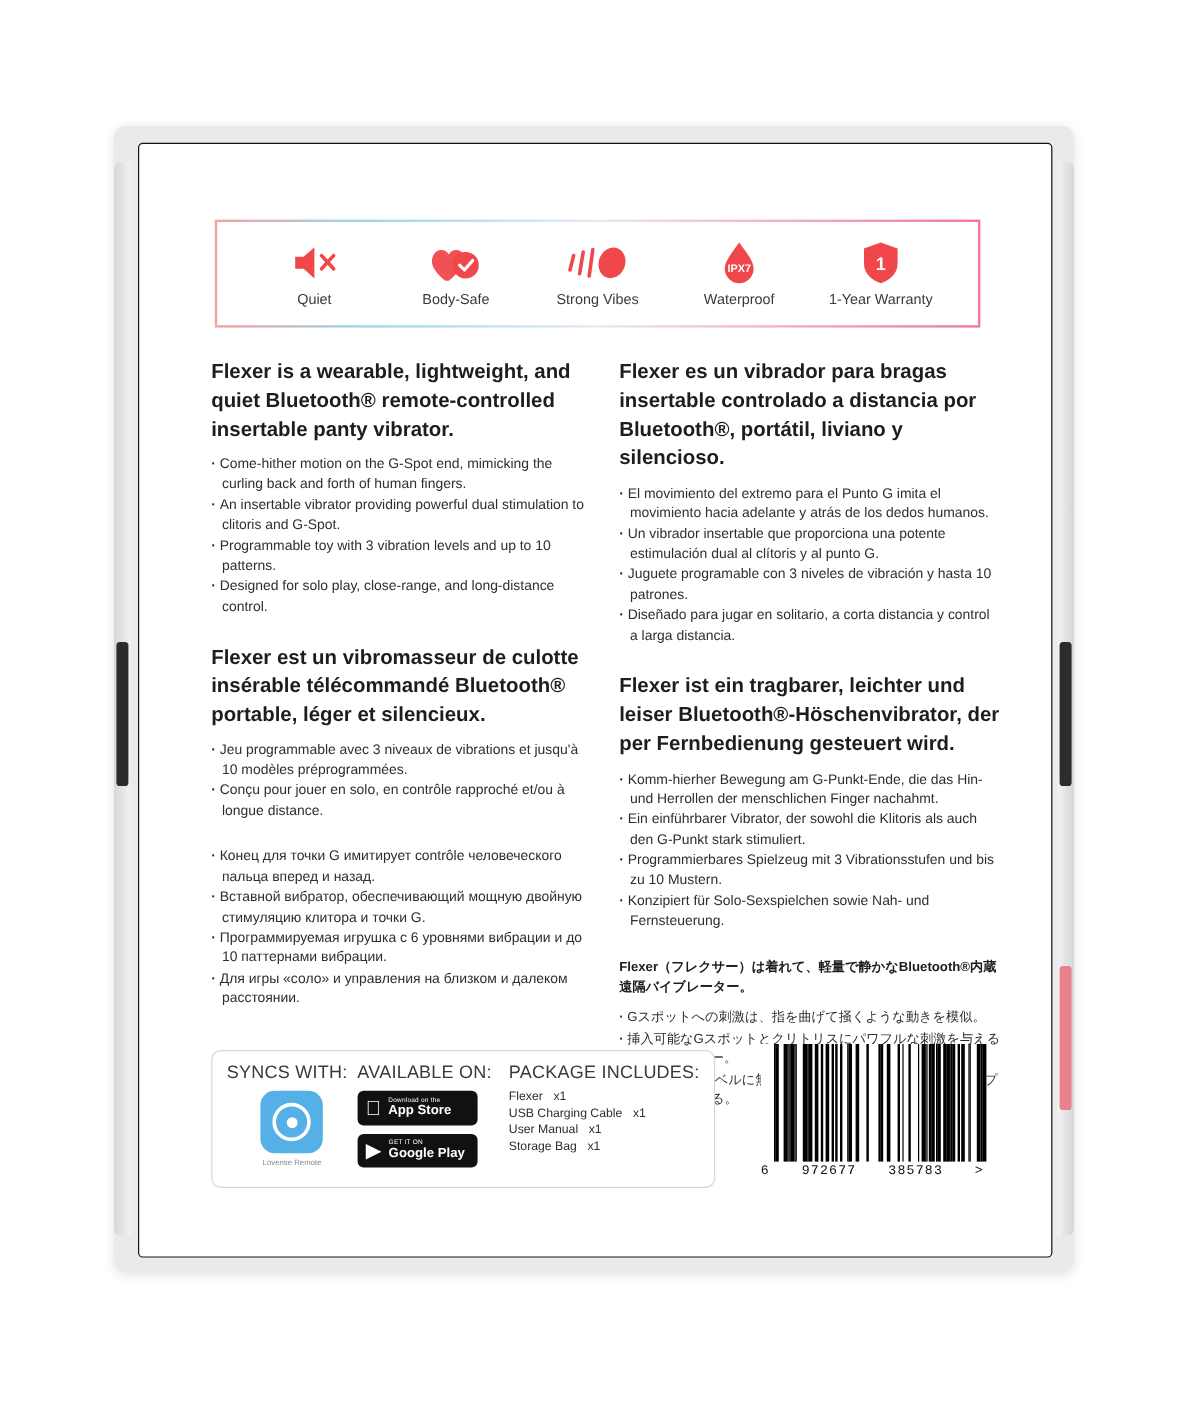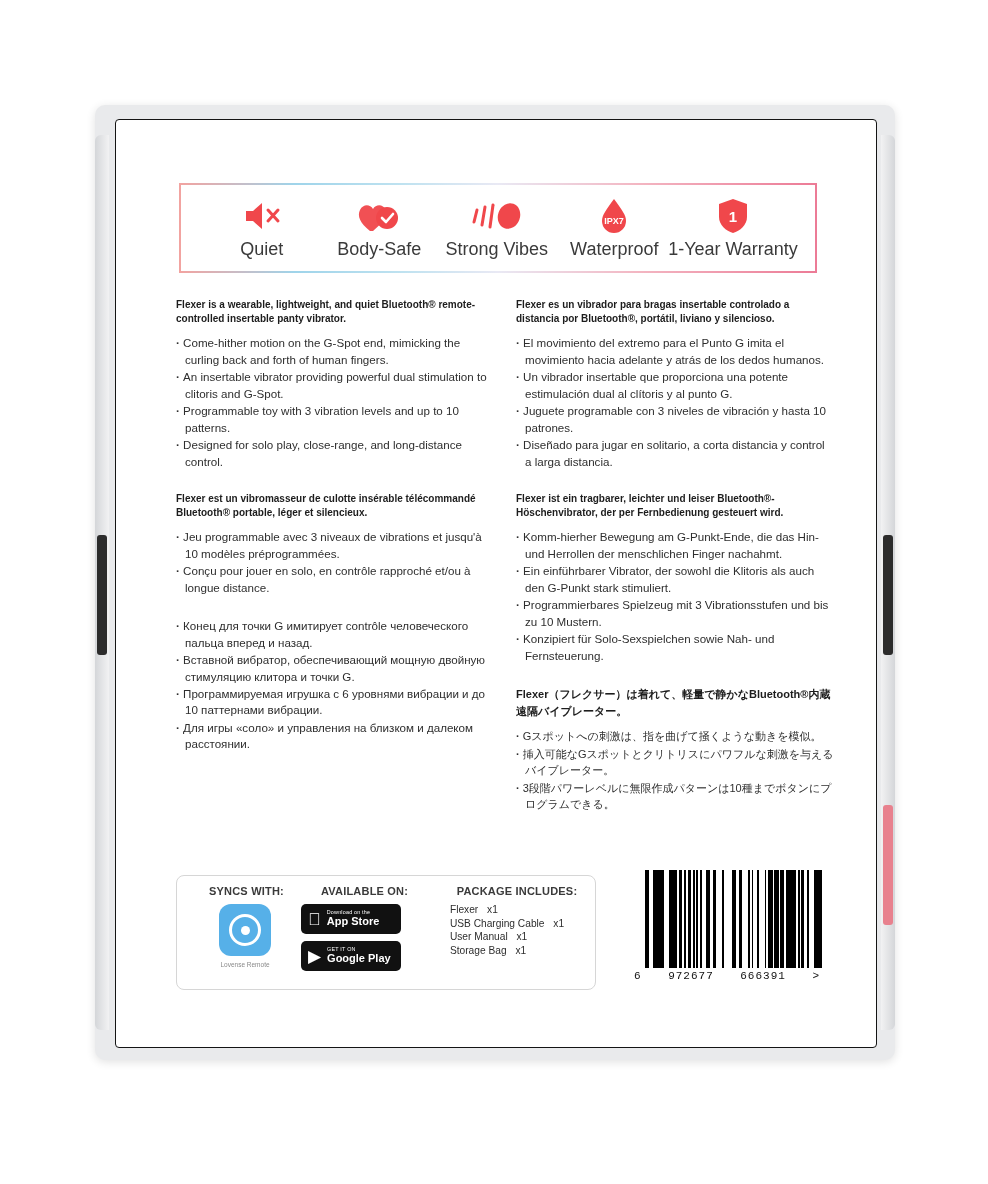--- a/index.html
+++ b/index.html
@@ -98,38 +98,38 @@
     width: 120px;
   }
   .feature-icon {
     height: 38px;
     display: flex;
     align-items: center;
     justify-content: center;
     margin-bottom: 4px;
   }
   .feature-label {
-    font-size: 18px;
+    font-size: 12px;
     color: #3a3a3a;
     white-space: nowrap;
   }
 
   
   .text-grid {
     position: absolute;
     left: 60px;
     top: 178px;
     width: 650px;
   }
   .col-left { position: absolute; left: 0; top: 0; width: 312px; }
   .col-right { position: absolute; left: 340px; top: 0; width: 318px; }
 
   .blk { margin-bottom: 22px; }
   .blk-head {
-    font-size: 10px;
+    font-size: 17px;
     font-weight: bold;
     line-height: 1.42;
     color: #1d1d1d;
     margin-bottom: 9px;
   }
   .blk ul {
     margin: 0;
     padding: 0;
     list-style: none;
   }
@@ -156,27 +156,26 @@
     height: 115px;
     border: 1px solid #d6d6d6;
     border-radius: 8px;
     background: #fff;
     display: flex;
     padding: 9px 12px;
     box-sizing: border-box;
   }
   .bb-col { display: flex; flex-direction: column; }
   .bb-title {
-    font-size: 11px;
-    font-weight: bold;
+    font-size: 15px;
+    font-weight: normal;
     color: #3a3a3a;
     letter-spacing: 0.2px;
     margin-bottom: 7px;
     white-space: nowrap;
-    margin-left: 20px;
   }
   .sync-col { width: 112px; align-items: center; }
   .sync-col .bb-title { align-self: flex-start; }
   .app-tile {
     width: 52px;
     height: 52px;
     background: #56b0e8;
     border-radius: 12px;
     display: flex;
     align-items: center;
@@ -206,21 +205,21 @@
     align-items: center;
     padding: 0 7px;
     box-sizing: border-box;
     margin-bottom: 7px;
     color: #ffffff;
   }
   .store-glyph { font-size: 17px; margin-right: 6px; line-height: 1; }
   .store-lines { display: flex; flex-direction: column; line-height: 1.05; }
   .store-small { font-size: 5.4px; letter-spacing: 0.2px; }
   .store-big { font-size: 11px; font-weight: bold; }
-  .pkg-col { flex: 1; align-items: center; }
+  .pkg-col { flex: 1; }
   .pkg-list { list-style: none; margin: 0; padding: 0; }
   .pkg-list li {
     font-size: 10.2px;
     color: #2e2e2e;
     margin-bottom: 2.5px;
     white-space: nowrap;
   }
   .pkg-qty { margin-left: 6px; }
 
   
@@ -540,19 +539,19 @@
           <i style="width: 2px; background: transparent;"></i>
           <i style="width: 3px; background: transparent;"></i>
           <i style="width: 3px; background: rgb(0, 0, 0);"></i>
           <i style="width: 2px; background: rgb(0, 0, 0);"></i>
           <i style="width: 1px; background: rgb(0, 0, 0);"></i>
           <i style="width: 2px; background: rgb(0, 0, 0);"></i>
         </div>
       <div class="barcode-digits">
         <span>6</span>
         <span>972677</span>
-        <span>666391</span>
+        <span>385783</span>
         <span>&gt;</span>
       </div>
     </div>
 
   </div>
 </div>
 
 </body></html>

